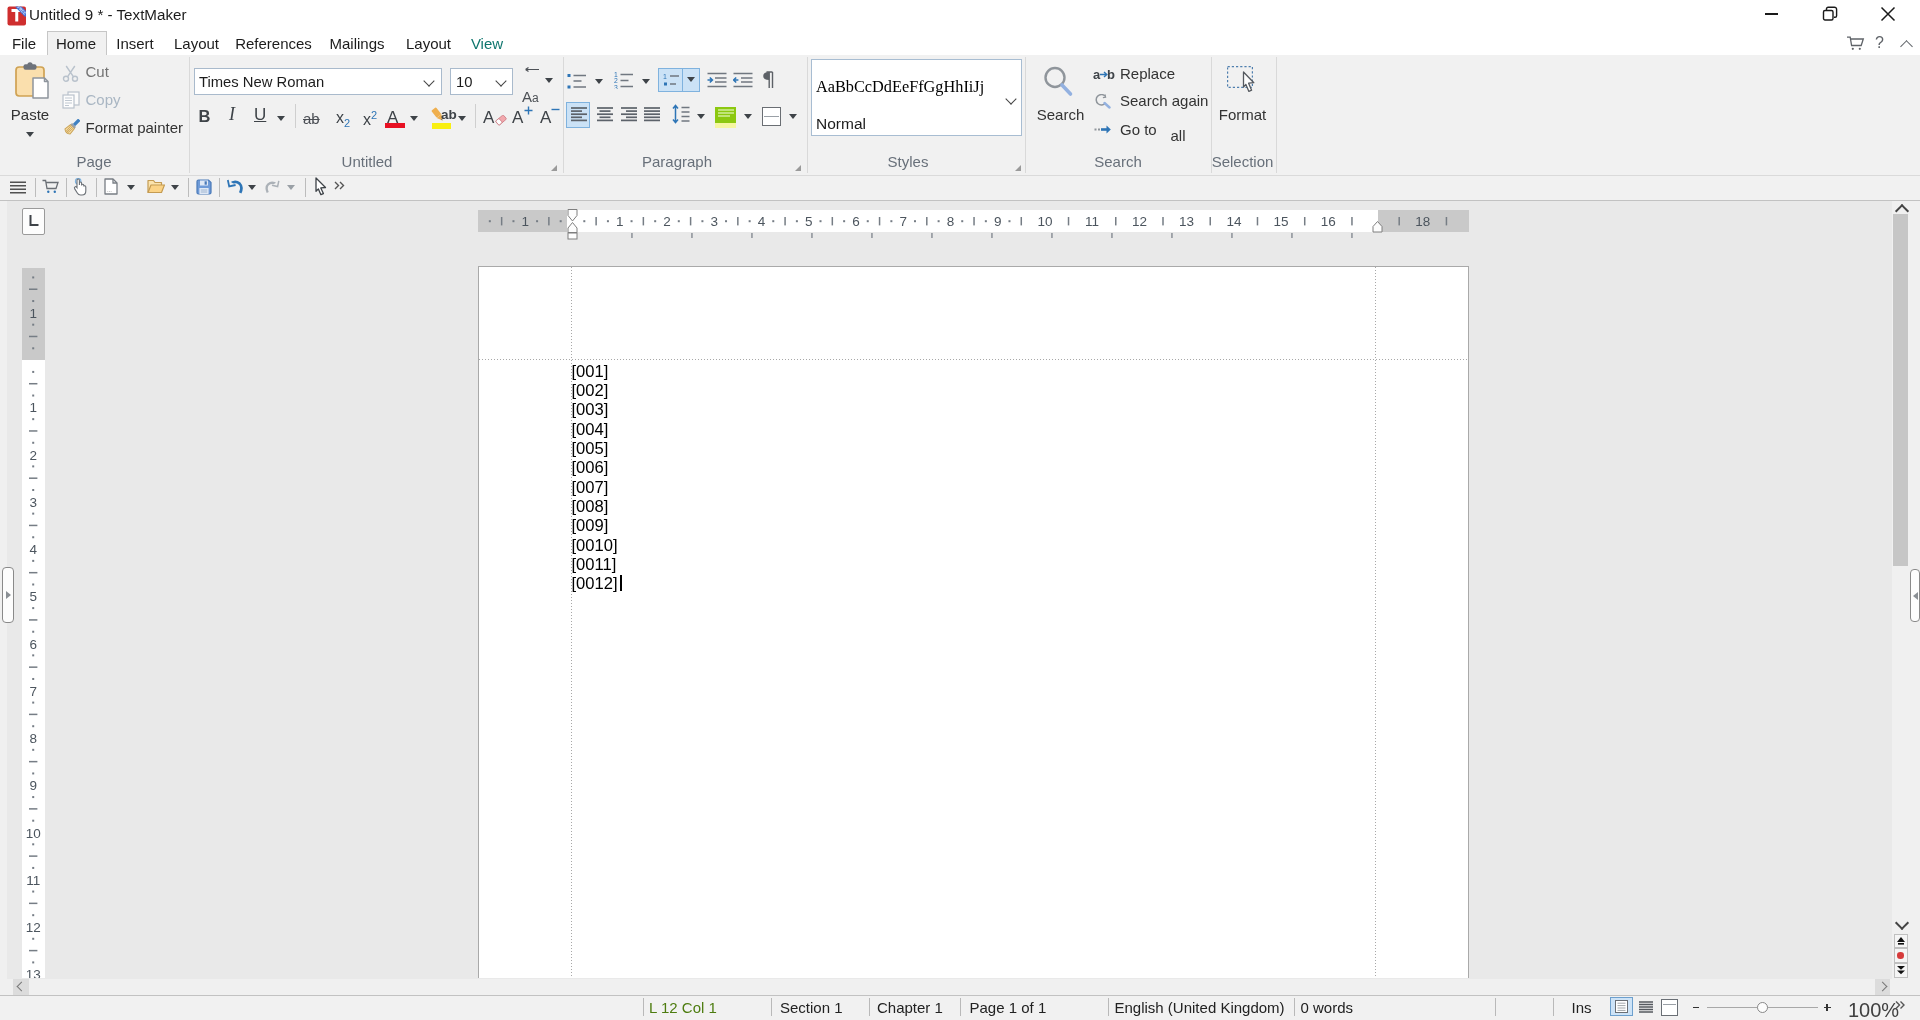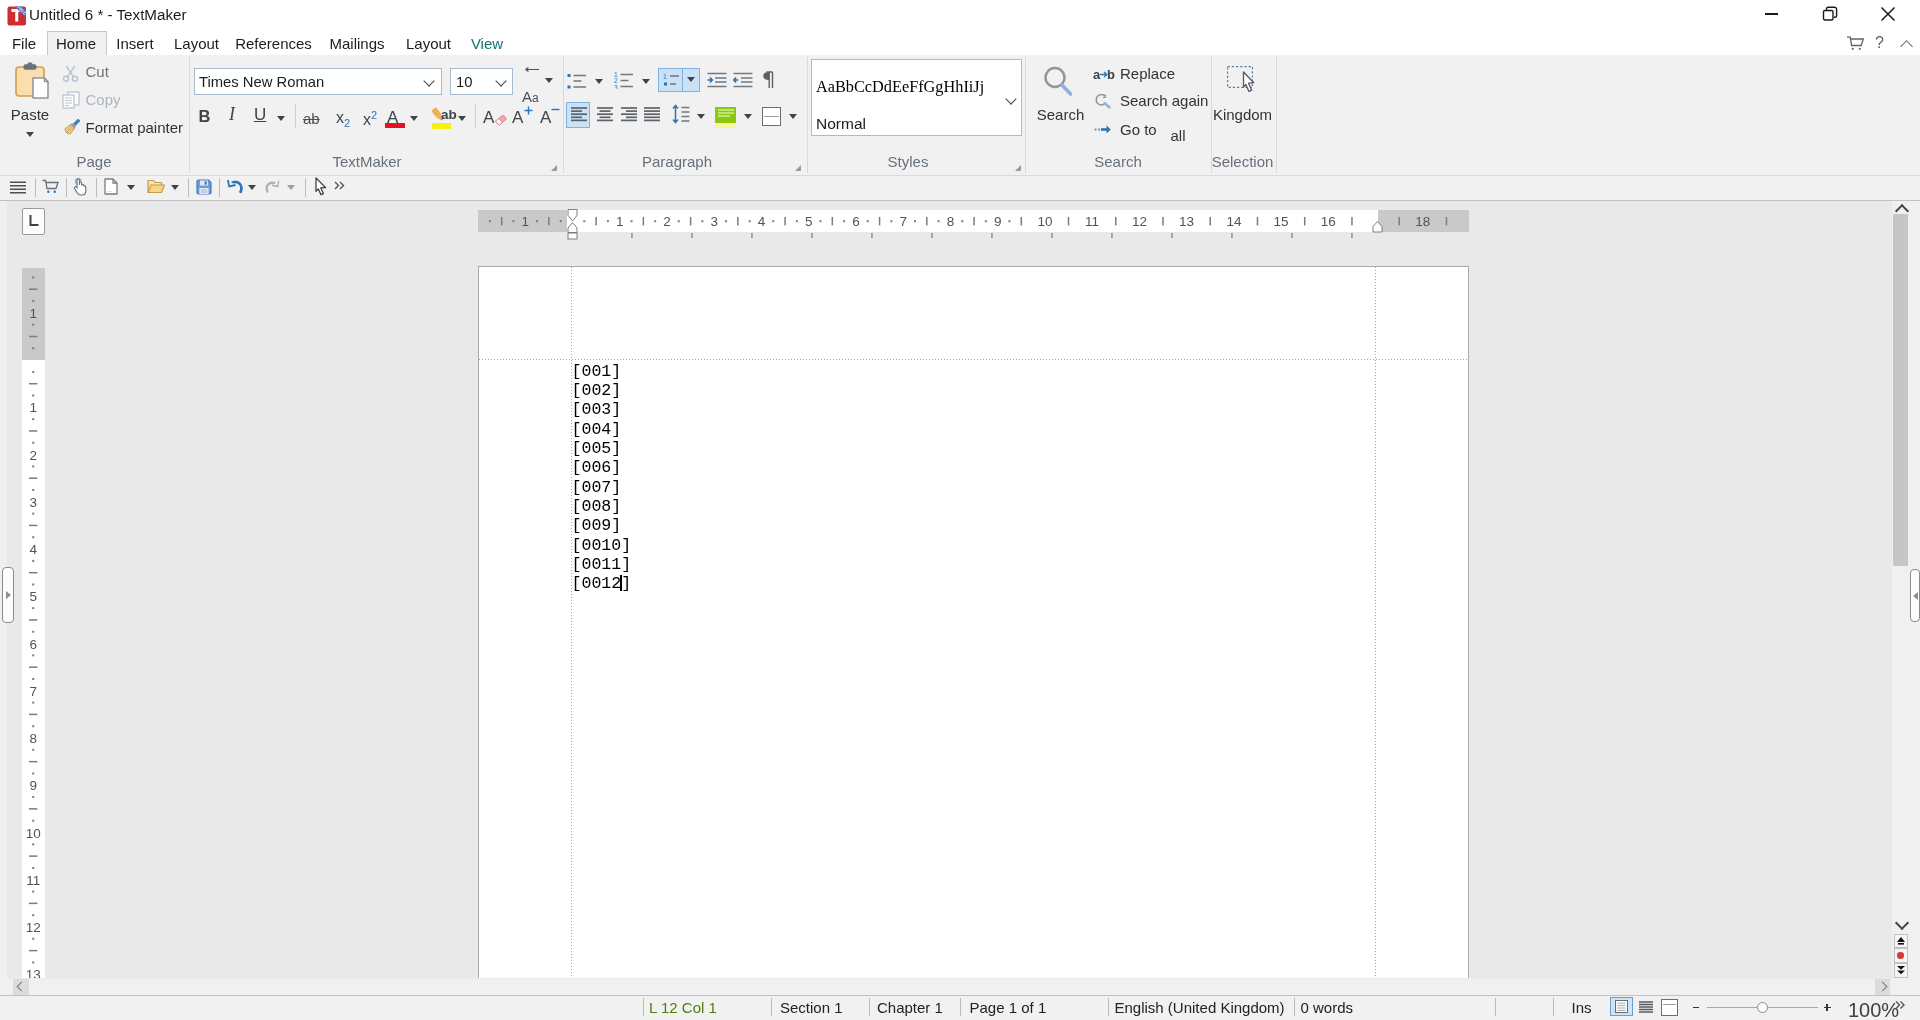--- a/index.html
+++ b/index.html
@@ -34,21 +34,21 @@
     </defs>
 <rect x="0.5" y="2.5" width="18.5" height="19" rx="2" fill="#cf2e2e"></rect>
 <path d="M4.5 6.5 L15 6.5 M9.75 6.5 L9.75 17.5" stroke="#ffffff" stroke-width="3" fill="none"></path>
 <g clip-path="url(#icl)">
       <g transform="rotate(45 14.5 6)">
         <rect x="8" y="3.6" width="14" height="4.8" fill="#4472d8"></rect>
 <text x="15" y="7.4" font-size="4" fill="#fff" text-anchor="middle" font-family="Liberation Sans">FREE</text>
       </g>
     </g>
 </svg>
-<div class="a" style="left:29px;top:4px;font-size:15.2px;color:#1c1c1c;line-height:22px">Untitled 6 * - TextMaker</div>
+<div class="a" style="left:29px;top:4px;font-size:15.2px;color:#1c1c1c;line-height:22px">Untitled 9 * - TextMaker</div>
 <div class="a" style="left:1765px;top:13px;width:13px;height:1.6px;background:#1a1a1a"></div>
 <svg class="a" style="left:1822px;top:6px" width="16" height="16" viewBox="0 0 16 16" fill="none" stroke="#1a1a1a" stroke-width="1.4">
 <rect x="1.5" y="4.5" width="9.5" height="9.5" rx="1.5"></rect>
 <path d="M4.5 4 L4.5 2.8 A1.6 1.6 0 0 1 6.1 1.2 L12.4 1.2 A2.2 2.2 0 0 1 14.6 3.4 L14.6 9.7 A1.6 1.6 0 0 1 13 11.3 L12 11.3"></path>
 </svg>
 <svg class="a" style="left:1880px;top:6px" width="16" height="16" viewBox="0 0 16 16" stroke="#1a1a1a" stroke-width="1.5">
 <path d="M1.5 1.5 L14.5 14.5 M14.5 1.5 L1.5 14.5"></path>
 </svg>
 <div class="a" style="left:24.0px;top:35px;transform:translateX(-50%);font-size:15px;color:#1c1c1c">File</div>
 <div class="a" style="left:76.0px;top:35px;transform:translateX(-50%);font-size:15px;color:#1c1c1c">Home</div>
@@ -148,21 +148,21 @@
     </g>
   </svg>
 <div class="a" style="left:512px;top:107.5px;font-size:17px;color:#3e4348">A</div>
 <svg class="a" style="left:524px;top:106px" width="9" height="9" viewBox="0 0 9 9" stroke="#2e75b6" stroke-width="1.4">
     <path d="M4.5 0.5 L4.5 8.5 M0.5 4.5 L8.5 4.5"></path>
   </svg>
 <div class="a" style="left:540px;top:107.5px;font-size:17px;color:#3e4348">A</div>
 <svg class="a" style="left:551px;top:108px" width="9" height="4" viewBox="0 0 9 4" stroke="#2e75b6" stroke-width="1.4">
     <path d="M0.5 1.5 L8.5 1.5"></path>
   </svg>
-<div class="slbl" style="left:367px;top:153px;transform:translateX(-50%)">TextMaker</div>
+<div class="slbl" style="left:367px;top:153px;transform:translateX(-50%)">Untitled</div>
 <svg class="a" style="left:567px;top:73px" width="20" height="17" viewBox="0 0 20 17">
     <rect x="0.5" y="1" width="3" height="3" fill="#2e75b6"></rect>
     <rect x="0.5" y="12.5" width="3" height="3" fill="#2e75b6"></rect>
     <path d="M6.5 2.5 L19 2.5 M6.5 8 L14.5 8 M6.5 14 L19 14" stroke="#707780" stroke-width="1.7"></path>
   </svg>
 <div class="dd" style="left:594.5px;top:79px"></div>
 <svg class="a" style="left:614px;top:71.5px" width="20" height="17" viewBox="0 0 20 17">
     <text x="0" y="5" font-size="6.8" fill="#2e75b6" font-family="Liberation Sans">1</text>
     <text x="0" y="11.4" font-size="6.8" fill="#2e75b6" font-family="Liberation Sans">2</text>
     <text x="0" y="17.6" font-size="6.8" fill="#2e75b6" font-family="Liberation Sans">3</text>
@@ -261,21 +261,21 @@
 <path d="M12.5 1.5 L16.8 5.5 L12.5 9.5 Z" fill="#2e75b6"></path>
 </svg>
 <div class="lbl" style="left:1120px;top:120.5px">Go to</div>
 <div class="slbl" style="left:1118px;top:153px;transform:translateX(-50%)">Search</div>
 <svg class="a" style="left:1227px;top:66px" width="26" height="22" viewBox="0 0 26 22">
     <rect x="0.6" y="0.6" width="24.8" height="20.8" fill="none" stroke="#4f7fae" stroke-width="1.2" stroke-dasharray="2.2 2"></rect>
   </svg>
 <svg class="a" style="left:1240px;top:71px" width="18" height="26" viewBox="0 0 18 26">
 <path d="M3.5 1 L13.8 11.7 L8.6 12.2 L11.6 19.2 L8.9 20.4 L5.9 13.4 L3.5 16 Z" fill="#fdfdfd" stroke="#55595f" stroke-width="1.3" stroke-linejoin="round"></path>
 </svg>
-<div class="lbl" style="left:1242.5px;top:106px;transform:translateX(-50%)">Kingdom</div>
+<div class="lbl" style="left:1242.5px;top:106px;transform:translateX(-50%)">Format</div>
 <div class="lbl" style="left:1178px;top:126.5px;transform:translateX(-50%)">all</div>
 <div class="slbl" style="left:1242.5px;top:153px;transform:translateX(-50%)">Selection</div>
 <svg class="a" style="left:10px;top:180.5px" width="16" height="13" viewBox="0 0 16 13" stroke="#515151" stroke-width="1.5">
     <path d="M0 1.2 L16 1.2 M0 4.7 L16 4.7 M0 8.2 L16 8.2 M0 11.7 L16 11.7"></path>
   </svg>
 <div class="a" style="left:34.5px;top:178px;width:1px;height:19px;background:#bcbcbc"></div>
 <svg class="a" style="left:42px;top:179px" width="17" height="16" viewBox="0 0 17 16" fill="none" stroke="#6a6f75" stroke-width="1.3">
 <path d="M0.5 1.5 L3.6 1.5 L5 9.5 L14 9.5 L16 3.5 L4 3.5"></path>
 <circle cx="6.3" cy="12.8" r="1.2" fill="#2e75b6" stroke="none"></circle>
 <circle cx="12.8" cy="12.8" r="1.2" fill="#2e75b6" stroke="none"></circle>
@@ -479,21 +479,21 @@
     <text x="11.2" y="664.0" font-size="13.5" fill="#4c555e" text-anchor="middle" font-family="Liberation Sans">12</text>
     <rect x="10.2" y="669.79" width="2" height="2" fill="#767d85"></rect>
     <rect x="7.0" y="681.85" width="8.4" height="1.5" fill="#767d85"></rect>
     <rect x="10.2" y="693.41" width="2" height="2" fill="#767d85"></rect>
     <text x="11.2" y="711.2" font-size="13.5" fill="#4c555e" text-anchor="middle" font-family="Liberation Sans">13</text>
   </svg>
 <div class="a" style="left:477.5px;top:265.5px;width:991.0px;height:712.5px;background:#fff;border:1px solid #a9a9a9;border-bottom:none;box-sizing:border-box"></div>
 <div class="a" style="left:571px;top:266.5px;width:1px;height:711.5px;background-image:repeating-linear-gradient(to bottom,#a8a8a8 0,#a8a8a8 1px,transparent 1px,transparent 3px)"></div>
 <div class="a" style="left:1375px;top:266.5px;width:1px;height:711.5px;background-image:repeating-linear-gradient(to bottom,#a8a8a8 0,#a8a8a8 1px,transparent 1px,transparent 3px)"></div>
 <div class="a" style="left:478.5px;top:358.5px;width:989.0px;height:1px;background-image:repeating-linear-gradient(to right,#a8a8a8 0,#a8a8a8 1px,transparent 1px,transparent 3px)"></div>
-<div class="a" style="left:571.5px;top:361.9px;font-family:Liberation Mono, monospace;font-size:16.6px;line-height:19.3px;color:#000;white-space:pre">[001]
+<div class="a" style="left:571.5px;top:361.9px;font-family:Liberation Sans, sans-serif;font-size:16.6px;line-height:19.3px;color:#000;white-space:pre">[001]
 [002]
 [003]
 [004]
 [005]
 [006]
 [007]
 [008]
 [009]
 [0010]
 [0011]

